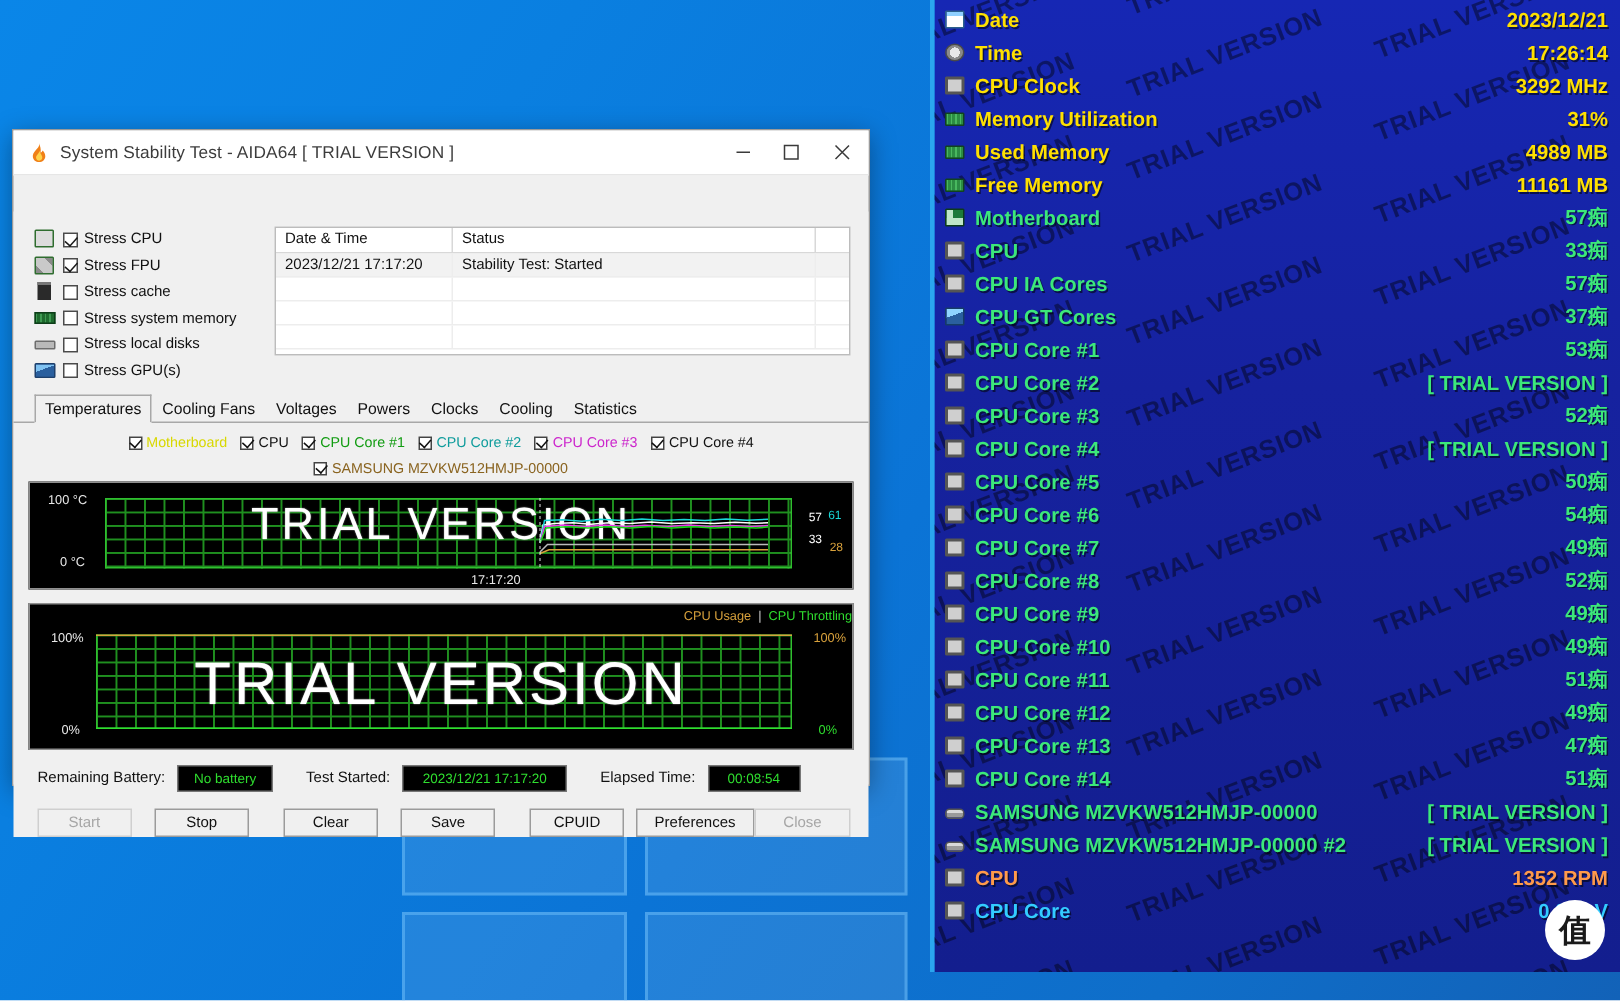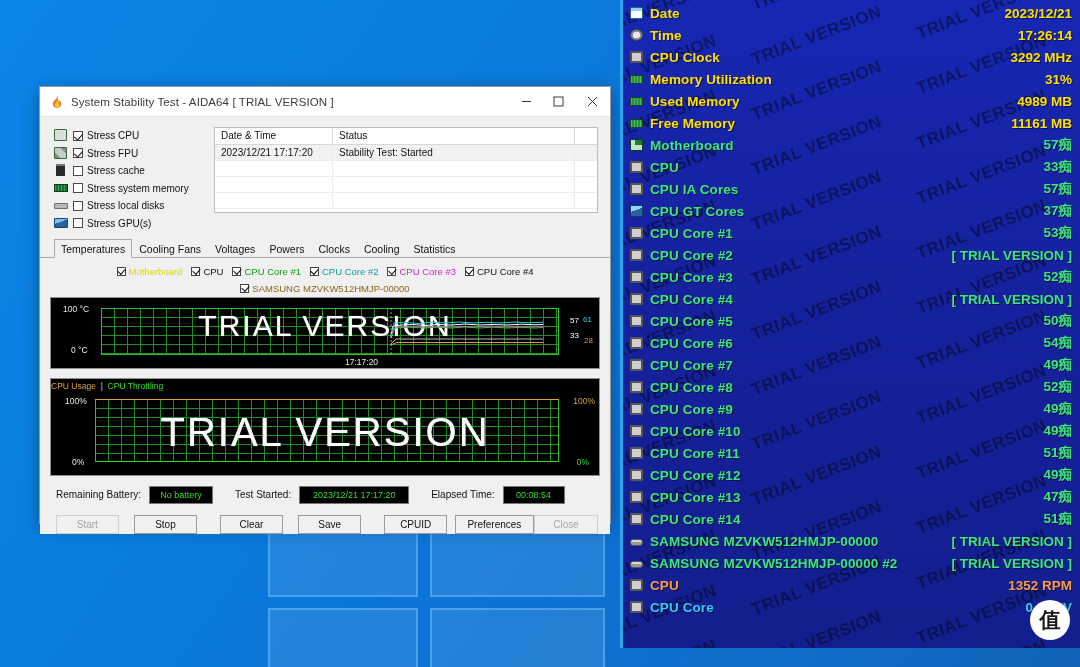--- a/index.html
+++ b/index.html
@@ -17,25 +17,25 @@
              border: 2px solid rgba(120,200,255,0.45); }
   #wp1 { left: 268px; top: 505px; width: 150px; height: 92px; }
   #wp2 { left: 430px; top: 505px; width: 175px; height: 92px; }
   #wp3 { left: 268px; top: 608px; width: 150px; height: 100px; }
   #wp4 { left: 430px; top: 608px; width: 175px; height: 100px; }
   
   #winlogo { position: absolute; left: 0; top: 0; width: 620px; height: 667px; }
 
   
   #aida-window {
-    position: absolute; left: 39px; top: 86px; width: 572px; height: 438px;
+    position: absolute; left: 8px; top: 86px; width: 572px; height: 438px;
     background: #f0f0f0;
     border: 1px solid #9a9a9a;
     box-shadow: 0 4px 16px rgba(0,0,0,0.35);
-    display: flex; flex-direction: column;
+    display: flex; flex-direction: column; gap: 24px;
   }
   #titlebar {
     height: 30px; background: #ffffff; display: flex; align-items: center;
     border-bottom: 1px solid #e6e6e6; flex: 0 0 30px;
   }
   #title-icon { width: 16px; height: 16px; margin: 0 6px 0 9px; position: relative; flex:0 0 16px;}
   #title-text { font-size: 11.5px; color: #3c3c3c; letter-spacing: .1px; white-space: nowrap;}
   #winbtns { margin-left: auto; display: flex; height: 30px; }
   .wbtn { width: 32px; height: 30px; display:flex; align-items:center; justify-content:center;
           color:#3a3a3a; font-size: 11px; }
@@ -96,21 +96,21 @@
 
   .axlabel { position:absolute; color:#e8e8e8; font-size:8.5px; font-family:"Liberation Sans",sans-serif; }
   .grid { position:absolute; background-size: 13px 9px;
           background-image: linear-gradient(to right, #1f8f1f 0 1px, transparent 1px 100%),
                             linear-gradient(to bottom, #1f8f1f 0 1px, transparent 1px 100%);
           background-color: #000; }
   .gridborder { position:absolute; border:1px solid #2fbf2f; }
   .watermark { position:absolute; width:100%; text-align:center; color:#ffffff;
                font-weight:300; letter-spacing:2px; font-family:"Liberation Sans",sans-serif;
                text-shadow:0 0 1px #bbb; pointer-events:none; }
-  .chtitle { position:absolute; width:100%; text-align:left; font-size:8.5px; top:2px; }
+  .chtitle { position:absolute; width:100%; text-align:right; font-size:8.5px; top:2px; }
 
   
   #statusrow { display:flex; align-items:center; gap:8px; padding:10px 0 0 16px; font-size:10px; color:#111;}
   .statbox { background:#000; color:#2fdf2f; font-size:9px; text-align:center;
              padding:3px 8px; border:1px solid #777; min-width:64px; }
   .statlabel { color:#111; }
 
   
   #btnrow { display:flex; align-items:center; padding: 11px 0 0 16px; gap:0; }
   .btn { width:64px; height:19px; font-size:10px; color:#111; background:#f0f0f0;

